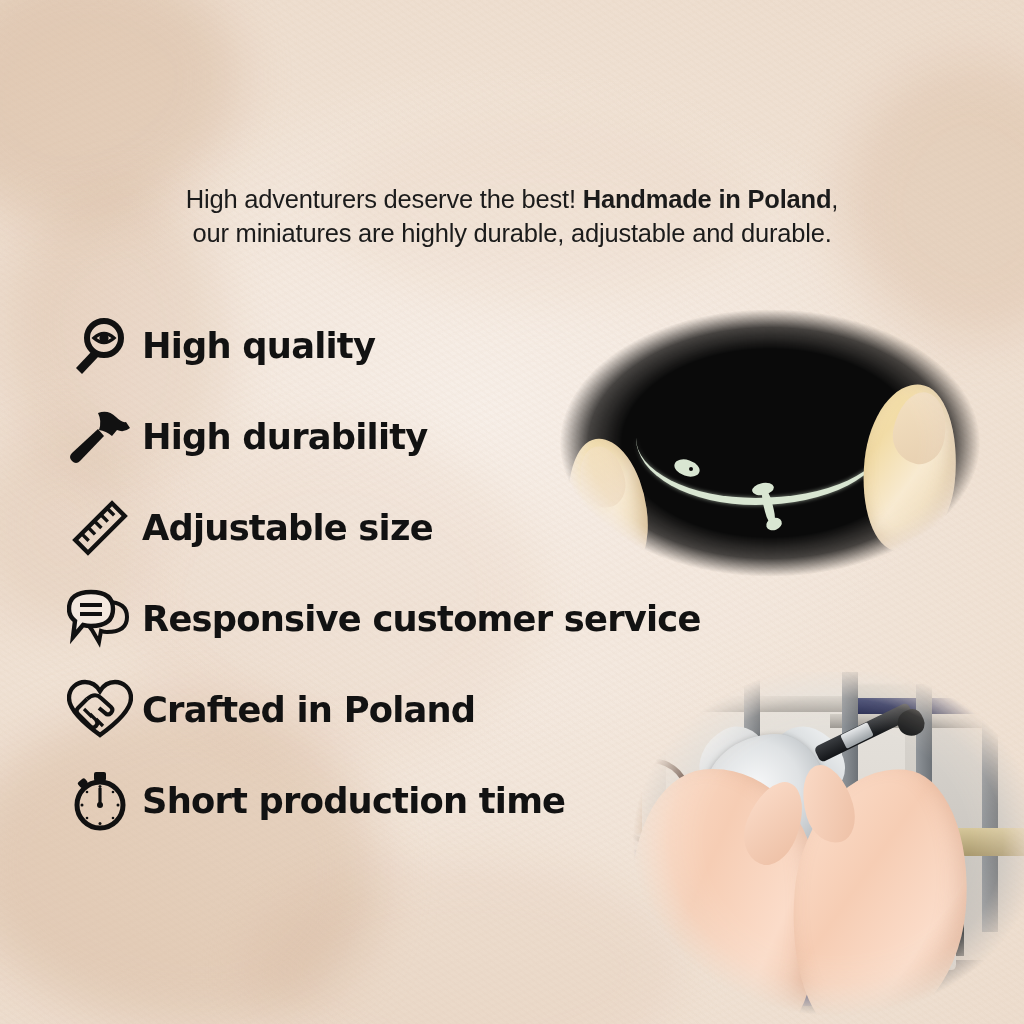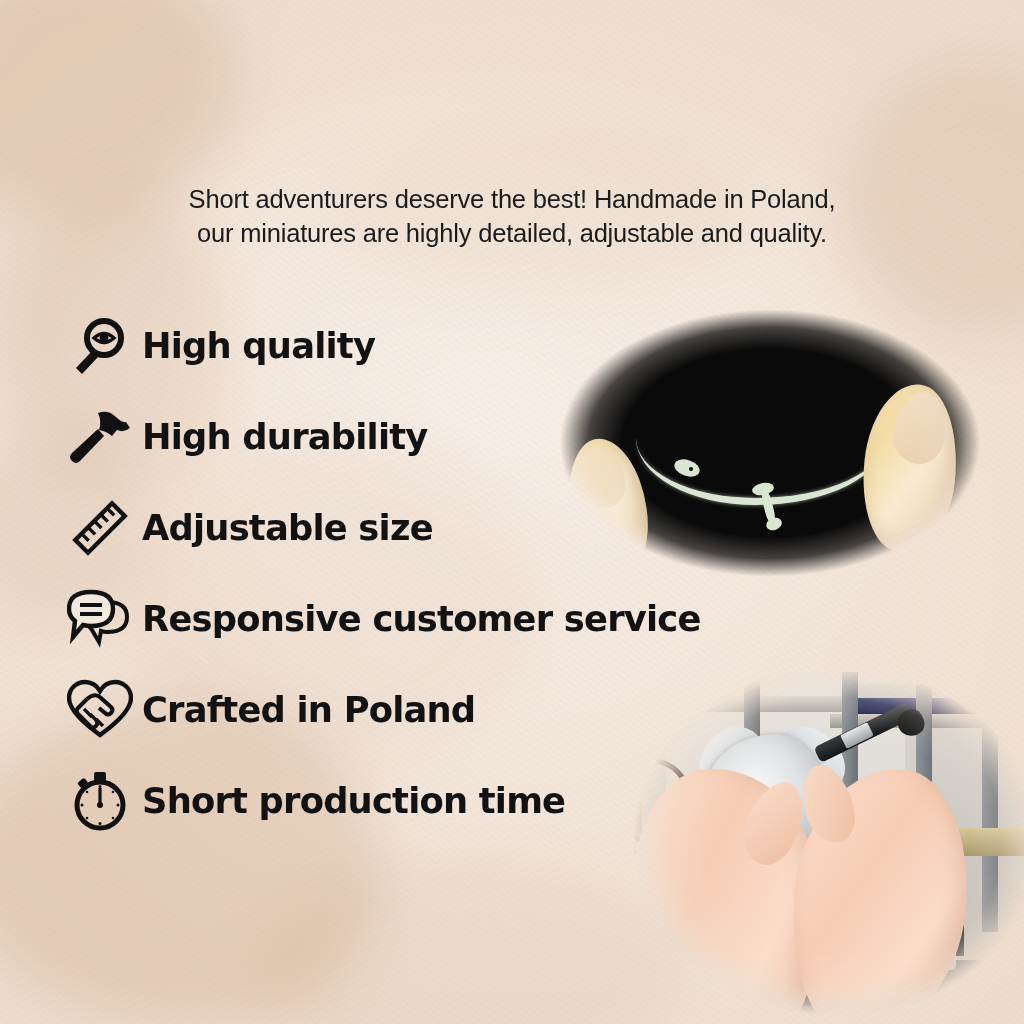--- a/index.html
+++ b/index.html
@@ -95,21 +95,21 @@
     left: 80px;
     right: 80px;
     top: 182px;
     text-align: center;
     font-family: "Liberation Sans", sans-serif;
     font-size: 25.5px;
     line-height: 1.34;
     color: #1b1b1b;
     letter-spacing: -0.2px;
   }
-  .subtitle b { font-weight: 400; }
+  .subtitle b { font-weight: 700; }
 
   
   .features {
     position: absolute;
     left: 58px;
     top: 300px;
     width: 700px;
   }
   .feature-row {
     display: flex;
@@ -345,22 +345,22 @@
   <div class="bg-blotch b3"></div>
   <div class="bg-blotch b4"></div>
   <div class="bg-blotch b5"></div>
   <div class="bg-blotch b6"></div>
   <div class="bg-blotch b7"></div>
   <div class="bg-blotch b8"></div>
   <div class="bg-grain"></div>
 
 
   <div class="subtitle">
-    <span>Short adventurers deserve the best! </span><b>Handmade in Poland</b><span>,</span><br>
-    <span>our miniatures are highly detailed, adjustable and quality.</span>
+    <span>High adventurers deserve the best! </span><b>Handmade in Poland</b><span>,</span><br>
+    <span>our miniatures are highly durable, adjustable and durable.</span>
   </div>
 
   <div class="features">
 
     <div class="feature-row">
       <span class="feature-icon">
         <svg width="64" height="64" viewBox="0 0 64 64">
           <circle cx="36" cy="24" r="17" fill="none" stroke="#111" stroke-width="6"></circle>
           <path d="M24 37 L8 54 L14 60 L30 43 Z" fill="#111"></path>
           <path d="M26 24 q10 -9 20 0 q-10 9 -20 0 Z" fill="none" stroke="#111" stroke-width="3.4"></path>

